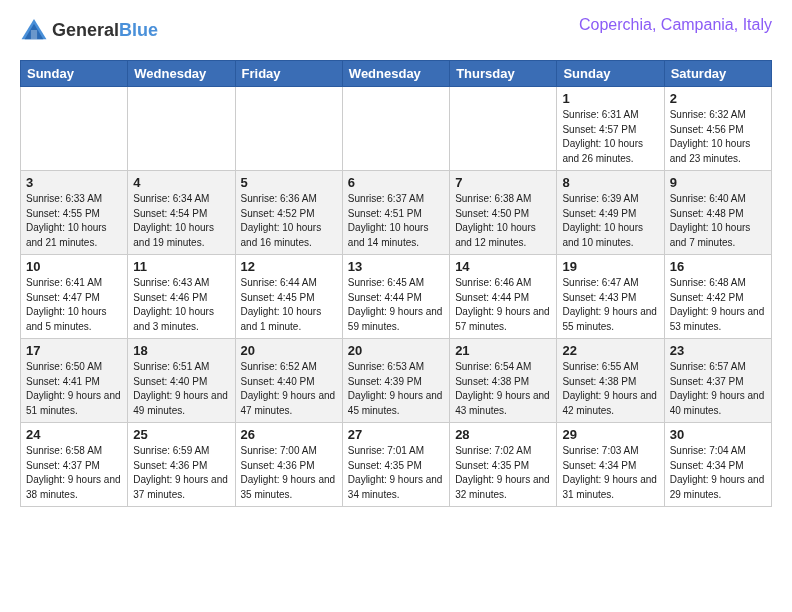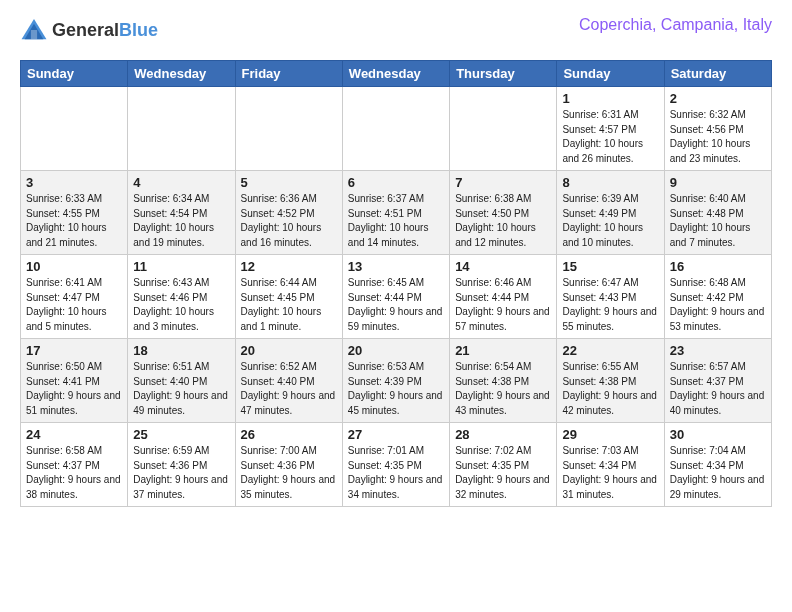--- a/index.html
+++ b/index.html
@@ -186,21 +186,21 @@
           </td>
           <td>
             <span class="day-num">13</span>
             <div class="day-info">Sunrise: 6:45 AM<br>Sunset: 4:44 PM<br>Daylight: 9 hours and 59 minutes.</div>
           </td>
           <td>
             <span class="day-num">14</span>
             <div class="day-info">Sunrise: 6:46 AM<br>Sunset: 4:44 PM<br>Daylight: 9 hours and 57 minutes.</div>
           </td>
           <td>
-            <span class="day-num">15</span>
+            <span class="day-num">19</span>
             <div class="day-info">Sunrise: 6:47 AM<br>Sunset: 4:43 PM<br>Daylight: 9 hours and 55 minutes.</div>
           </td>
           <td>
             <span class="day-num">16</span>
             <div class="day-info">Sunrise: 6:48 AM<br>Sunset: 4:42 PM<br>Daylight: 9 hours and 53 minutes.</div>
           </td>
         </tr>
         <tr>
           <td>
             <span class="day-num">17</span>

